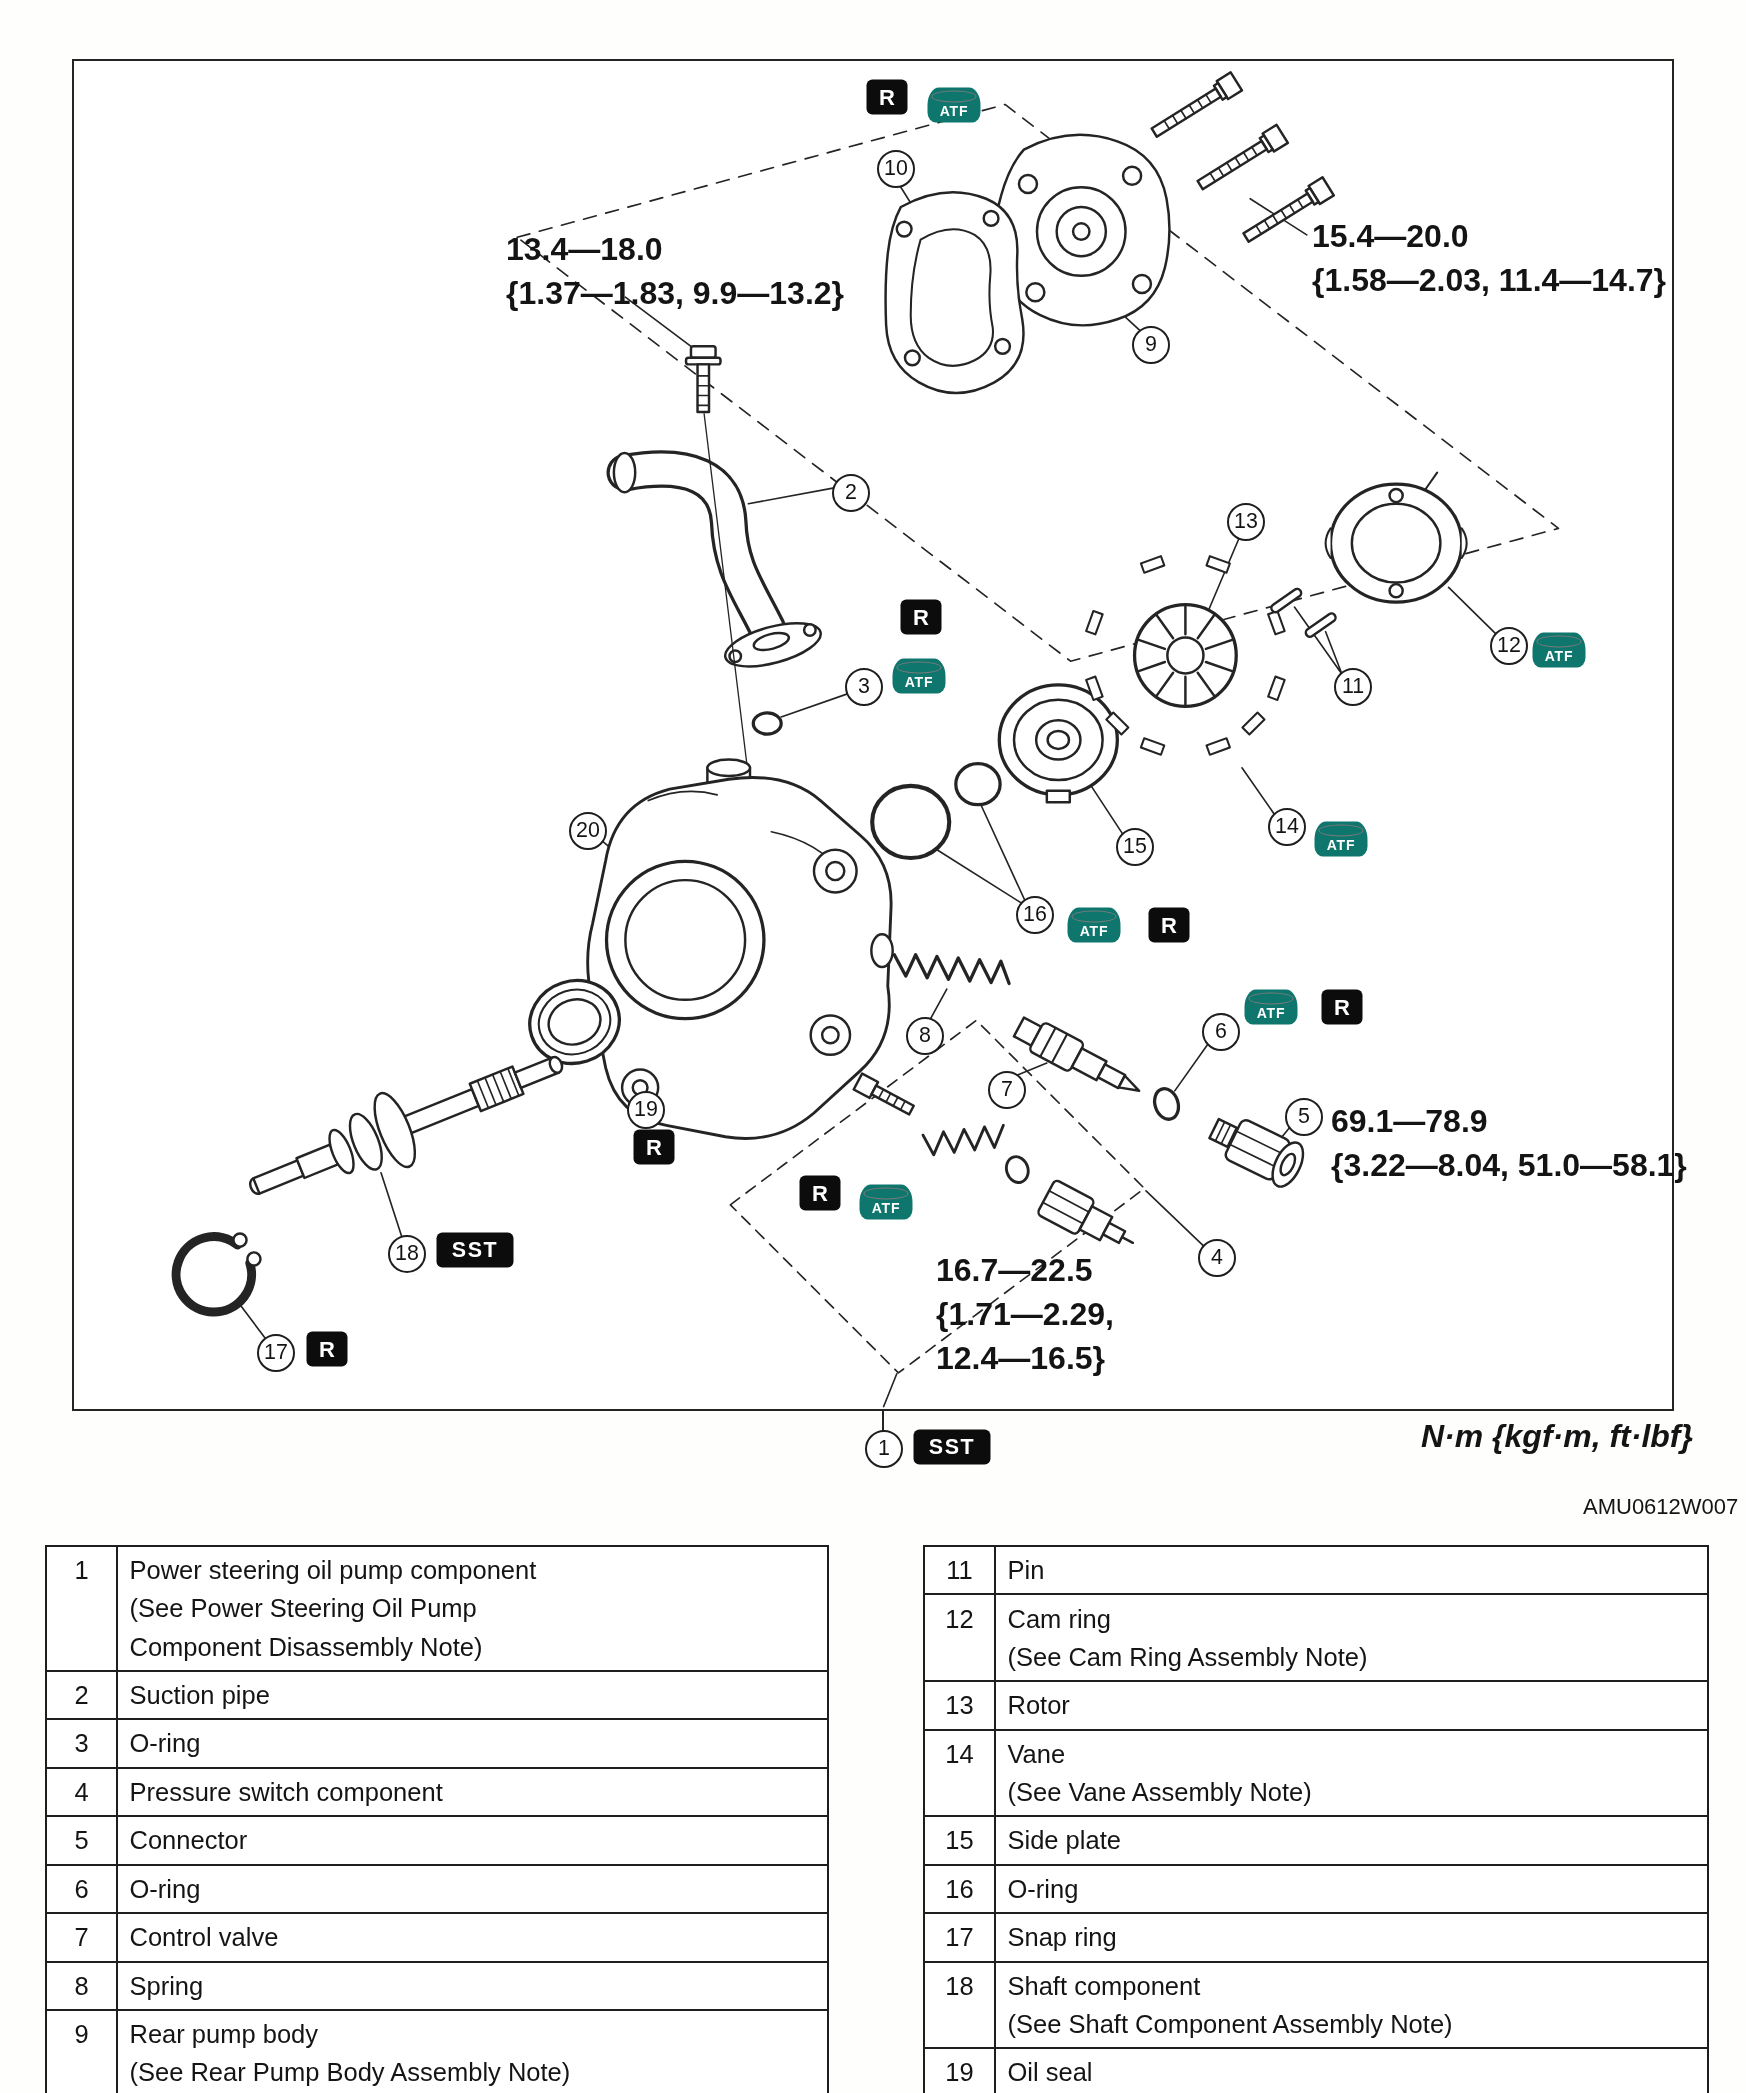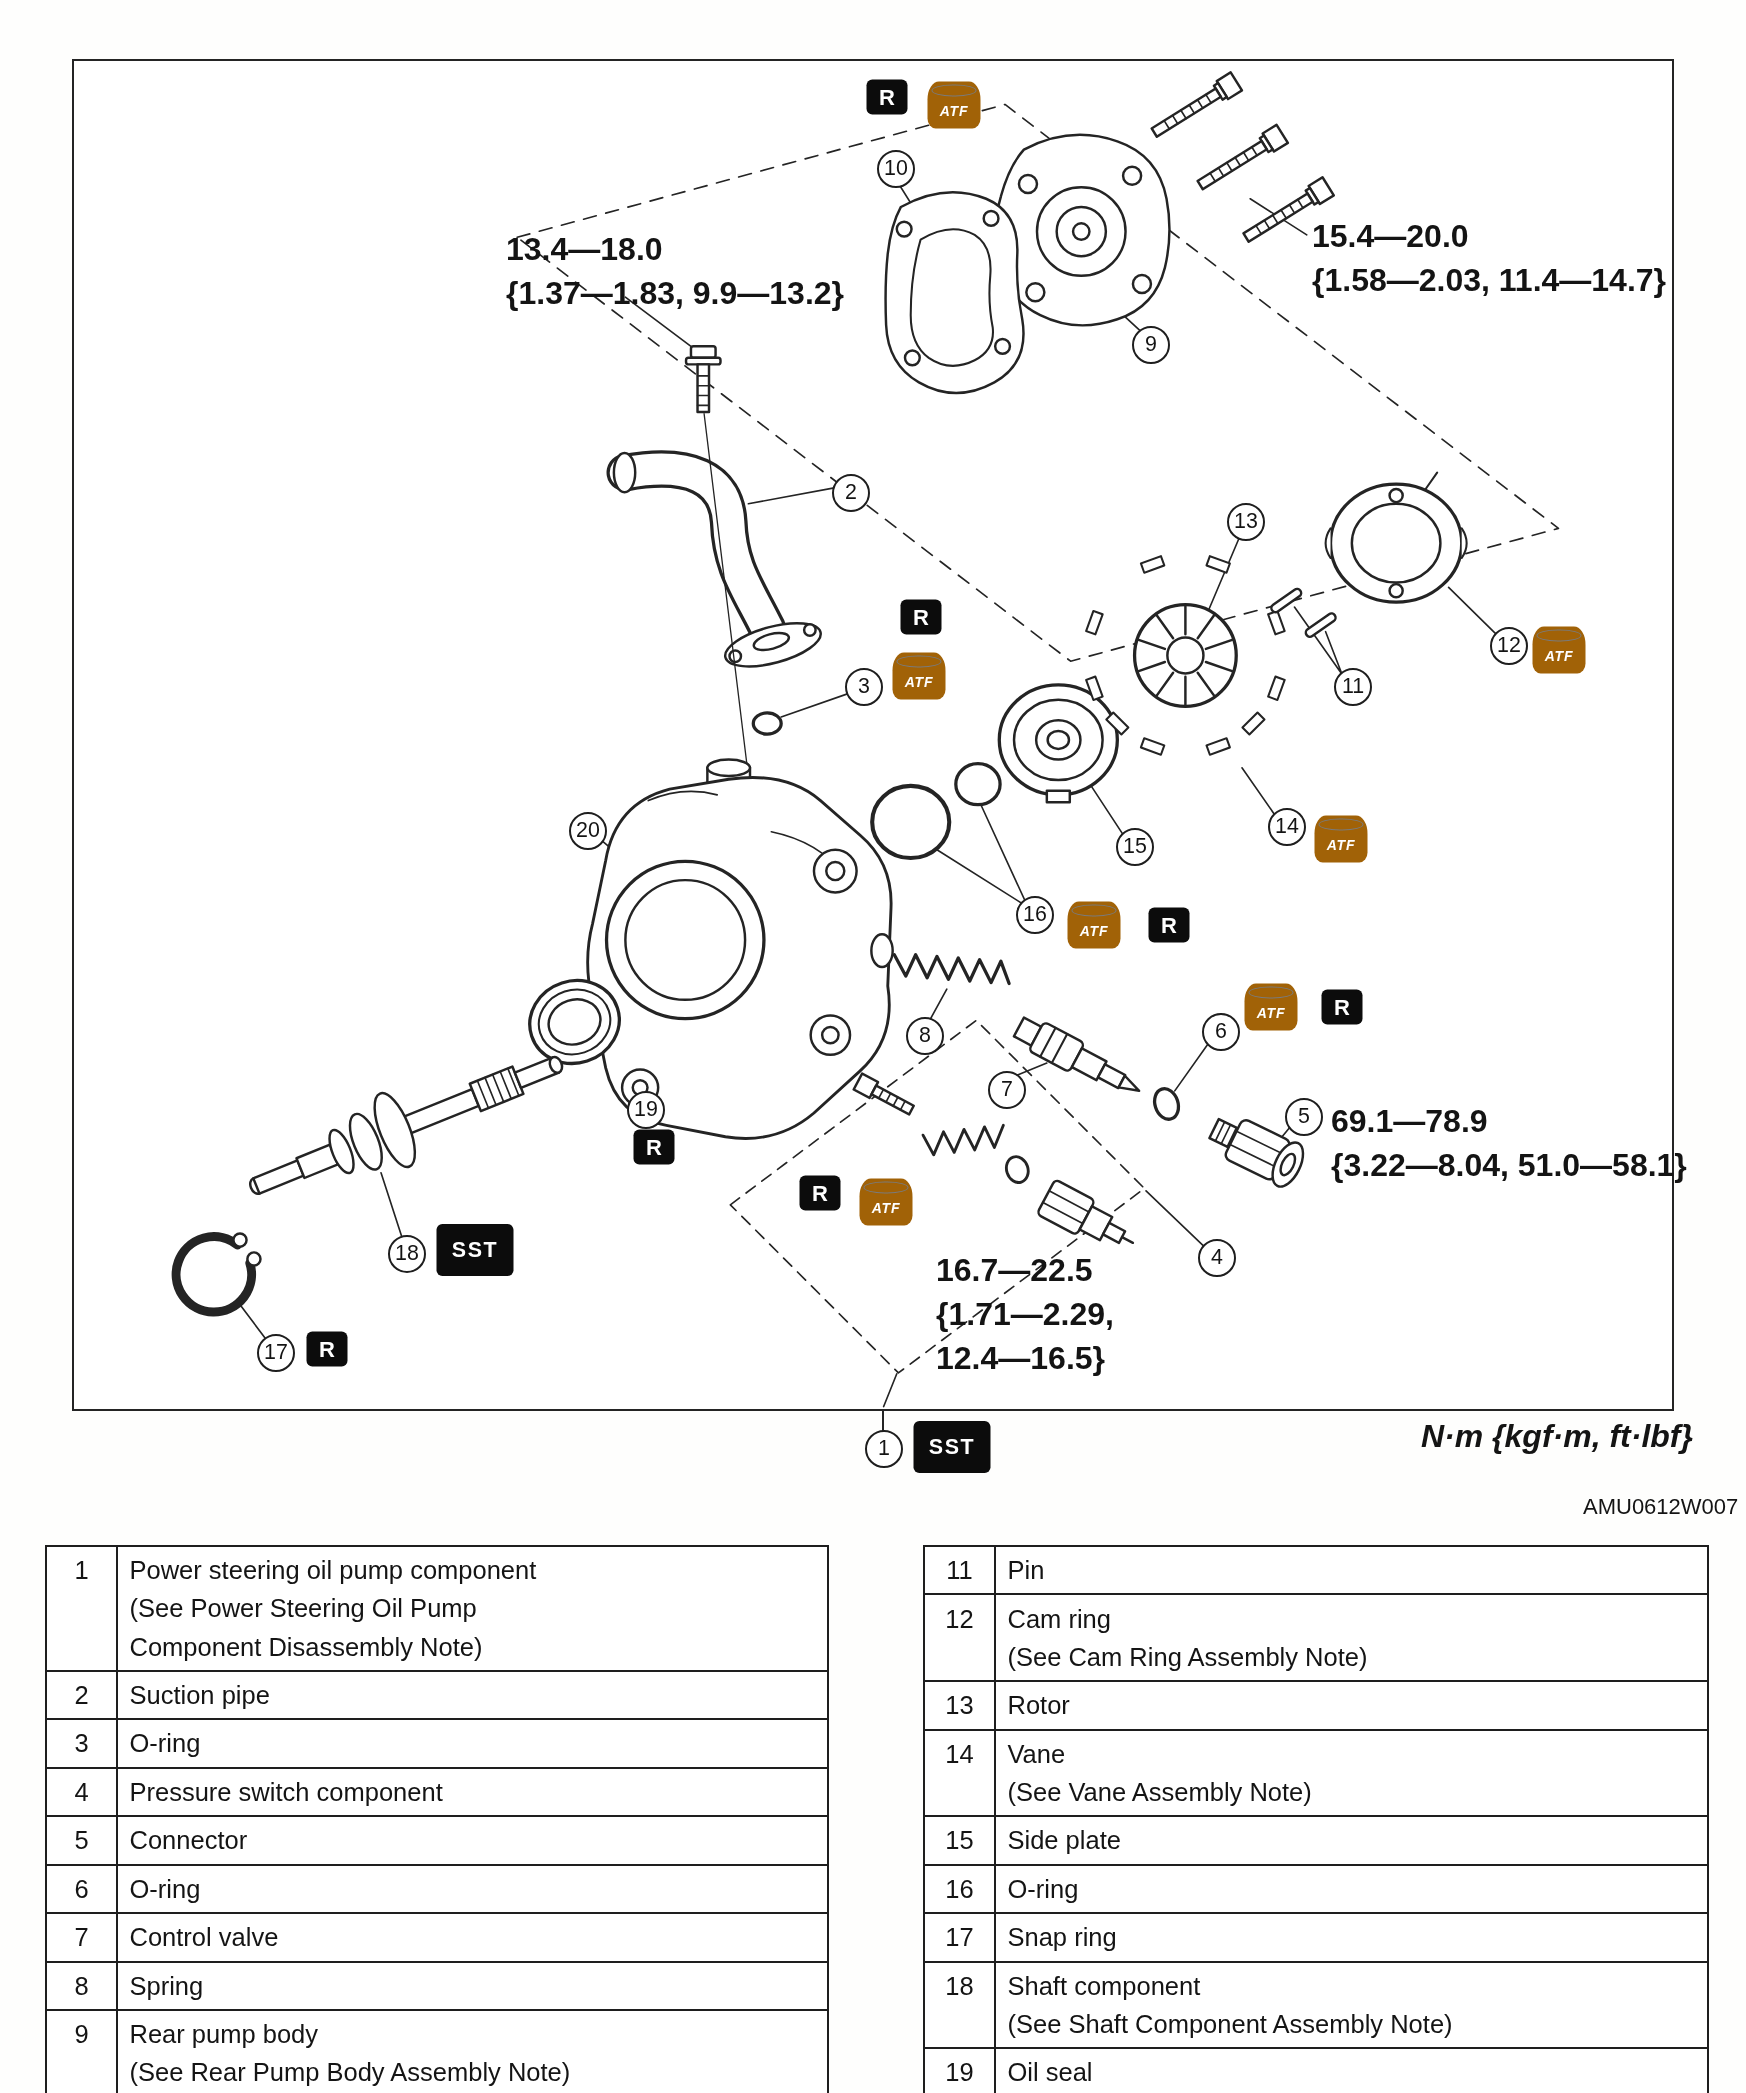--- a/index.html
+++ b/index.html
@@ -8,24 +8,24 @@
   .diagram-box{position:absolute;left:72px;top:59px;width:1602px;height:1352px;
         border:2.5px solid #242424;box-sizing:border-box;background:#fff;}
   .diagram-box svg{display:block;width:100%;height:100%;}
 
   .callout{position:absolute;width:34px;height:34px;border:2.1px solid #1e1e1e;border-radius:50%;
         background:#fff;display:flex;align-items:center;justify-content:center;
         font-size:21.4px;line-height:1;transform:translate(-50%,-50%);z-index:6;}
   .badge-r,.badge-sst{position:absolute;background:#0c0c0c;color:#fff;display:flex;align-items:center;
         justify-content:center;font-weight:bold;border-radius:5.8px;transform:translate(-50%,-50%);z-index:6;}
   .badge-r{width:41px;height:35px;font-size:22px;}
-  .badge-sst{width:77px;height:52px;font-size:21.4px;letter-spacing:1.6px;}
-  .badge-atf{position:absolute;width:53px;height:47px;background:#a16207;
+  .badge-sst{width:77px;height:35px;font-size:21.4px;letter-spacing:1.6px;}
+  .badge-atf{position:absolute;width:53px;height:35px;background:#0f766e;
         border-radius:11.5px 11.5px 8.2px 8.2px / 18px 18px 10px 10px;
-        display:flex;align-items:center;justify-content:center;transform:translate(-50%,-50%);z-index:6;font-style:italic;}
+        display:flex;align-items:center;justify-content:center;transform:translate(-50%,-50%);z-index:6;}
   .badge-atf::before{content:"";position:absolute;top:2.5px;left:4.1px;right:4.1px;height:10.7px;
         border:1.6px solid #7a7a7a;border-radius:50%;}
   .atf-label{color:#fff;font-size:14px;font-weight:bold;letter-spacing:0.8px;margin-top:10px;}
 
   .torque{position:absolute;font-size:32px;font-weight:bold;white-space:pre-line;line-height:1.38;z-index:5;}
   .units-note{position:absolute;left:1421px;top:1418px;font-size:32px;font-weight:bold;font-style:italic;}
   .fig-code{position:absolute;left:1583px;top:1494px;font-size:22px;}
   .connector-line{position:absolute;left:882px;top:1411px;width:2.1px;height:21.4px;background:#242424;}
 
   table.parts-table{position:absolute;border-collapse:collapse;font-size:25.5px;background:#fff;table-layout:fixed;}

